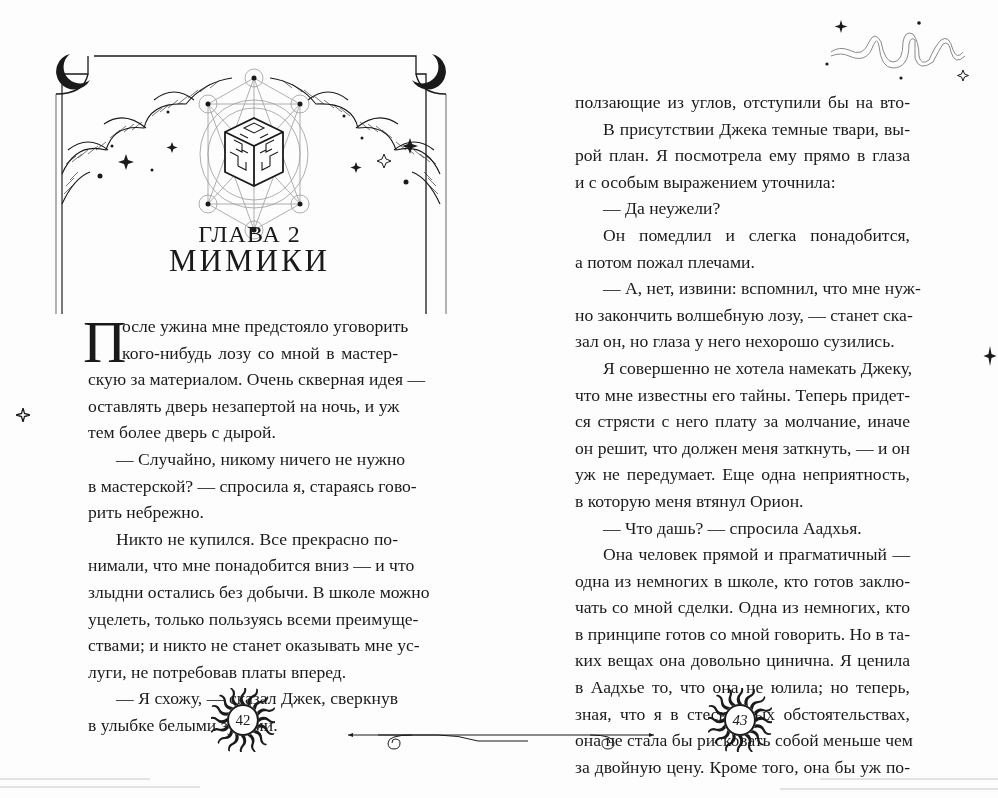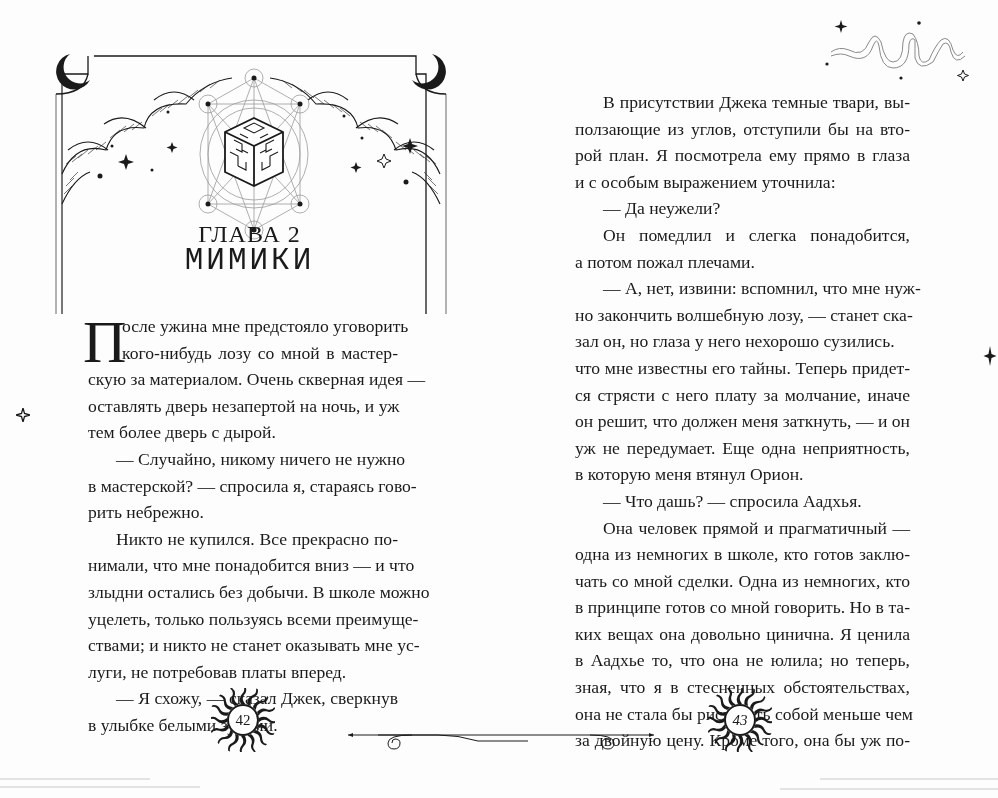--- a/index.html
+++ b/index.html
@@ -2,21 +2,21 @@
 <html><head>
 <meta charset="utf-8">
 <style>
   html,body{margin:0;padding:0;}
   body{width:998px;height:798px;background:#fdfdfd;position:relative;overflow:hidden;font-family:"Liberation Serif","DejaVu Serif",serif;color:#1a1a1a;}
   .page{position:absolute;top:0;height:798px;}
   .page-left{left:0;width:499px;}
   .page-right{left:499px;width:499px;}
   .frame{position:absolute;left:54px;top:54px;width:394px;height:260px;}
   .chapter-label{position:absolute;left:0;width:499px;top:221px;text-align:center;font-size:24px;letter-spacing:1px;font-family:"Liberation Serif",serif;}
-  .chapter-title{position:absolute;left:0;width:499px;top:243px;text-align:center;font-size:31px;letter-spacing:3px;font-family:Liberation Mono, monospace;}
+  .chapter-title{position:absolute;left:0;width:499px;top:243px;text-align:center;font-size:31px;letter-spacing:3px;font-family:Liberation Serif, serif;}
   .text-block{position:absolute;font-size:17.6px;line-height:26.6px;}
   .text-left{left:88px;top:313px;width:310px;}
   .text-right{left:575px;top:89px;width:335px;}
   .line{display:block;white-space:nowrap;text-align:justify;text-align-last:justify;height:26.6px;}
   .line.last{text-align-last:left;}
   .line.indent{padding-left:28px;}
   .dropcap{position:absolute;left:-5px;top:2px;font-size:60px;line-height:54px;font-family:"Liberation Serif",serif;}
   .dc-indent{padding-left:34px;}
   .sun{position:absolute;width:64px;height:64px;}
   .sun-num{position:absolute;left:0;top:0;width:64px;height:64px;display:flex;align-items:center;justify-content:center;font-size:15px;font-family:"Liberation Serif",serif;}
@@ -193,30 +193,31 @@
       <path d="M22 8 l1.5 5 l5 1.5 l-5 1.5 l-1.5 5 l-1.5 -5 l-5 -1.5 l5 -1.5z"></path>
       <circle cx="100" cy="11" r="1.8"></circle>
         <circle cx="8" cy="52" r="1.6"></circle>
         <circle cx="82" cy="66" r="1.6"></circle>
       <path d="M144 58 l1.5 4 l4 1.5 l-4 1.5 l-1.5 4 l-1.5 -4 l-4 -1.5 l4 -1.5z" fill="none" stroke="#1a1a1a"></path>
     </g>
   </svg>
 
   <div class="text-block text-right" style="left:76px;">
     <div id="right-lines">
+        <span class="line ">ползающие из углов, отступили бы на вто-</span>
         <span class="line indent">В присутствии Джека темные твари, вы-</span>
-        <span class="line ">ползающие из углов, отступили бы на вто-</span>
         <span class="line ">рой план. Я посмотрела ему прямо в глаза</span>
         <span class="line last">и с особым выражением уточнила:</span>
         <span class="line indent last">— Да неужели?</span>
         <span class="line indent">Он помедлил и слегка понадобится,</span>
         <span class="line last">а потом пожал плечами.</span>
         <span class="line indent">— А, нет, извини: вспомнил, что мне нуж-</span>
         <span class="line ">но закончить волшебную лозу, — станет ска-</span>
         <span class="line last">зал он, но глаза у него нехорошо сузились.</span>
+        <span class="line indent">Я совершенно не хотела намекать Джеку,</span>
         <span class="line ">что мне известны его тайны. Теперь придет-</span>
         <span class="line ">ся стрясти с него плату за молчание, иначе</span>
         <span class="line ">он решит, что должен меня заткнуть, — и он</span>
         <span class="line ">уж не передумает. Еще одна неприятность,</span>
         <span class="line last">в которую меня втянул Орион.</span>
         <span class="line indent last">— Что дашь? — спросила Аадхья.</span>
         <span class="line indent">Она человек прямой и прагматичный —</span>
         <span class="line ">одна из немногих в школе, кто готов заклю-</span>
         <span class="line ">чать со мной сделки. Одна из немногих, кто</span>
         <span class="line ">в принципе готов со мной говорить. Но в та-</span>

